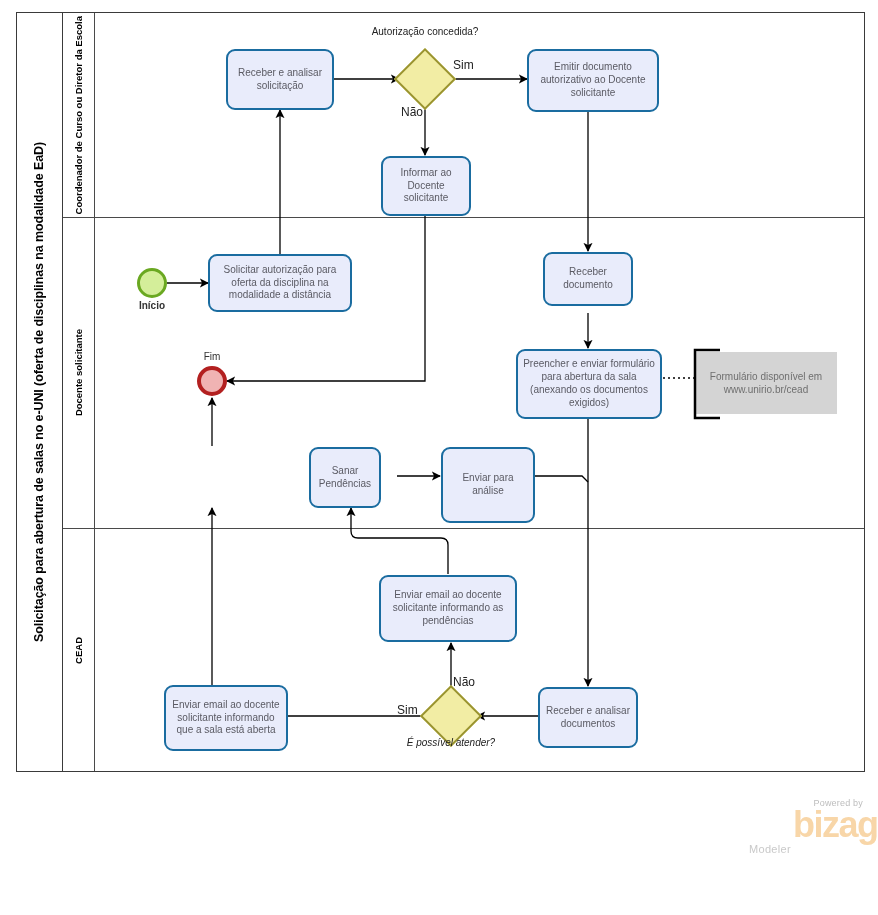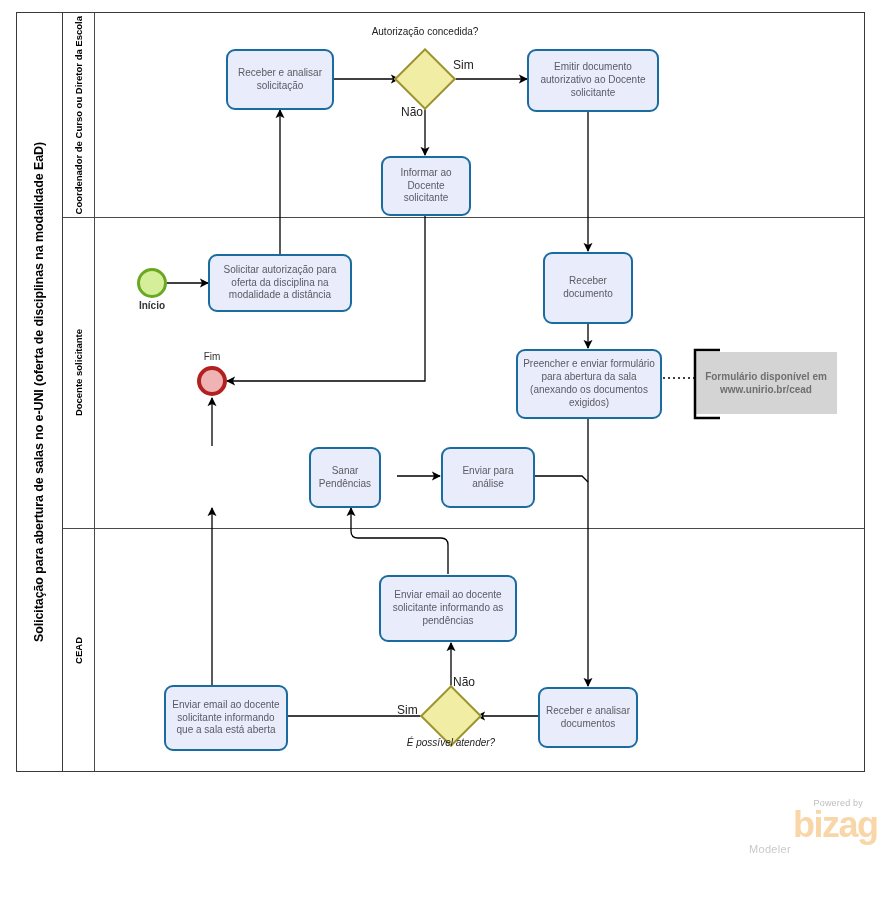--- a/index.html
+++ b/index.html
@@ -107,21 +107,20 @@
   
   .annotation{
     position:absolute;
     background:#d4d4d4;
     box-sizing:border-box;
     display:flex;align-items:center;justify-content:center;
     text-align:center;
     font-size:10px;color:#6f6f6f;
     line-height:1.35;
     z-index:4;
-    font-weight:bold;
   }
   .annotation-bracket{
     position:absolute;
     z-index:6;
   }
 
   
   .flow-label{
     position:absolute;
     font-size:12px;color:#222;
@@ -234,28 +233,28 @@
   </svg>
 
   <div class="task" style="left:226px;top:49px;width:108px;height:61px;">Receber  e analisar solicitação</div>
 
   <div class="task" style="left:527px;top:49px;width:132px;height:63px;">Emitir documento autorizativo ao Docente solicitante</div>
 
   <div class="task" style="left:381px;top:156px;width:90px;height:60px;">Informar ao Docente solicitante</div>
 
   <div class="task" style="left:208px;top:254px;width:144px;height:58px;">Solicitar autorização para oferta da disciplina na modalidade a distância</div>
 
-  <div class="task" style="left:543px;top:252px;width:90px;height:72px;">Receber documento</div>
+  <div class="task" style="left:543px;top:252px;width:90px;height:54px;">Receber documento</div>
 
   <div class="task" style="left:516px;top:349px;width:146px;height:70px;">Preencher e enviar formulário para abertura da sala (anexando os documentos exigidos)</div>
 
 
   <div class="task" style="left:309px;top:447px;width:72px;height:61px;">Sanar Pendências</div>
 
-  <div class="task" style="left:441px;top:447px;width:94px;height:61px;text-align:center;">Enviar para análise</div>
+  <div class="task" style="left:441px;top:447px;width:94px;height:76px;text-align:center;">Enviar para análise</div>
 
   <div class="task" style="left:379px;top:575px;width:138px;height:67px;">Enviar email ao docente solicitante informando as pendências</div>
 
   <div class="task" style="left:164px;top:685px;width:124px;height:66px;">Enviar email ao docente solicitante informando que a sala está aberta</div>
 
   <div class="task" style="left:538px;top:687px;width:100px;height:61px;">Receber e analisar documentos</div>
 
   <div class="gateway" style="left:403px;top:57px;"></div>
   <div class="gw-label" style="left:371px;top:26px;width:108px;">Autorização concedida?</div>
 

